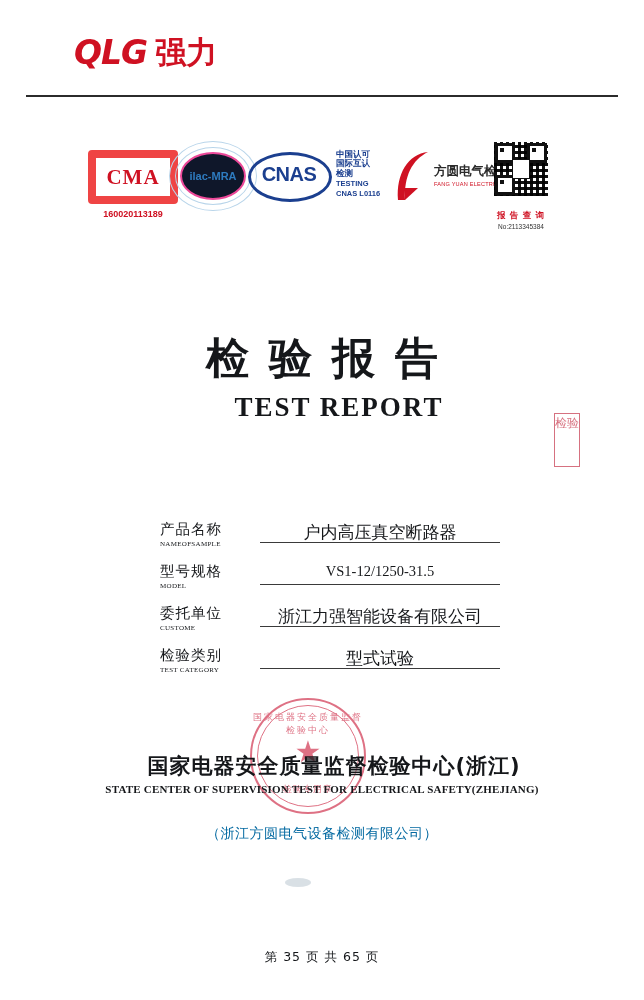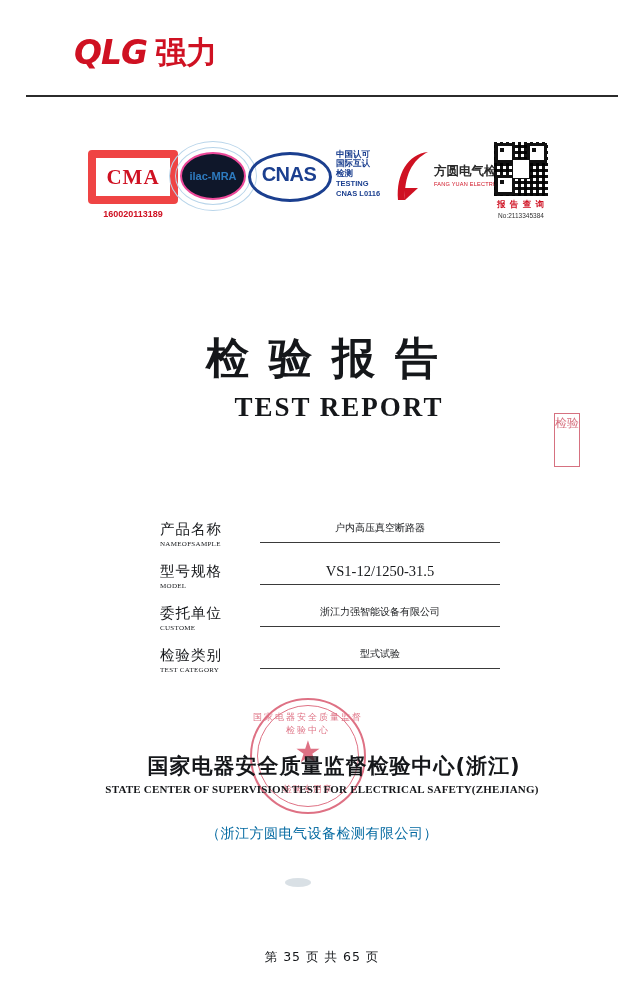--- a/index.html
+++ b/index.html
@@ -213,21 +213,21 @@
   }
   .qr-center {
     position: absolute;
     left: 50%; top: 50%;
     transform: translate(-50%,-50%);
     width: 16px; height: 18px;
     background: #fff;
     border: 1px solid #111;
   }
   .qr-cn {
-    margin-top: 3px;
+    margin-top: 14px;
     font-size: 8.5px;
     color: #cf1122;
     font-weight: bold;
     letter-spacing: 1px;
   }
   .qr-no {
     font-size: 6.5px;
     color: #333;
     margin-top: 1px;
   }
@@ -307,21 +307,21 @@
     margin-top: 1px;
     font-family: "Liberation Serif", serif;
   }
   .field-value {
     position: absolute;
     left: 100px;
     right: 0;
     top: 1px;
     border-bottom: 1px solid #3a3a3a;
     height: 21px;
-    font-size: 10px;
+    font-size: 17px;
     color: #15171a;
     text-align: center;
     font-family: Liberation Serif, serif;
   }
   .field-value.latin {
     font-family: "Liberation Serif", serif;
     font-size: 14.5px;
   }
 
   

